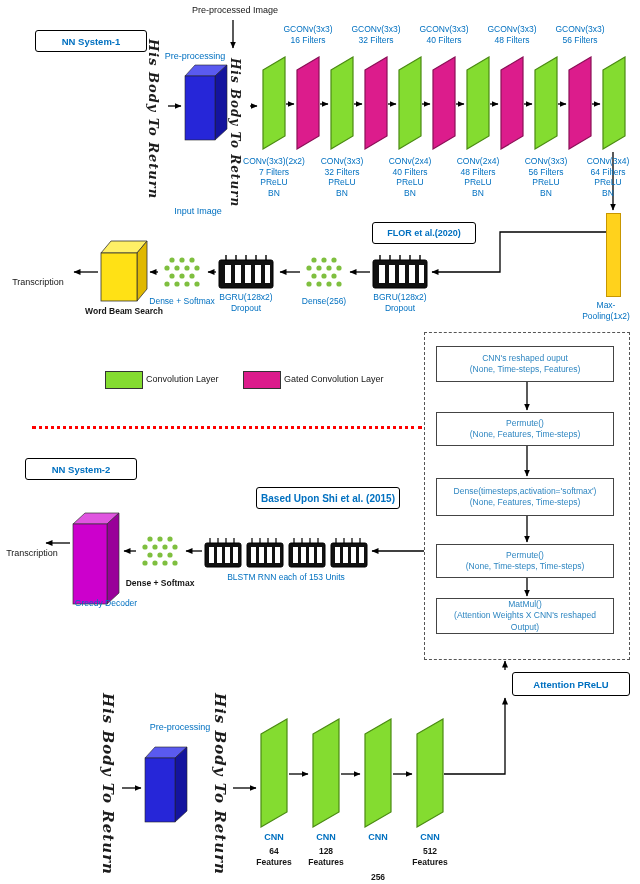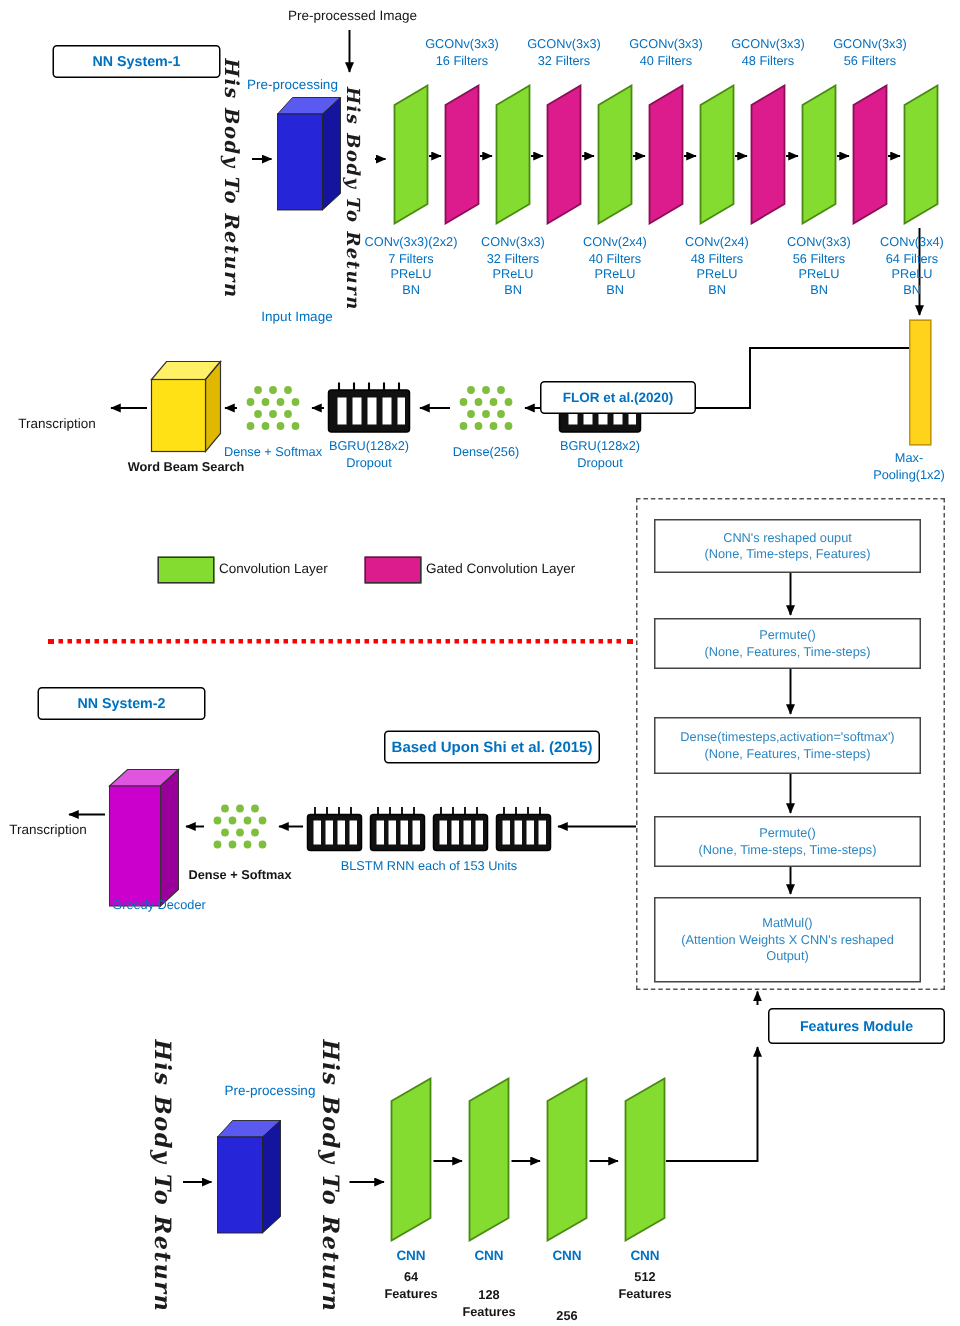--- a/index.html
+++ b/index.html
@@ -167,21 +167,21 @@
 BN</div>
   <div class="lbl f85" style="left:578px;top:156px;width:60px;">CONv(3x4)
 64 Filters
 PReLU
 BN</div>
 
   <div class="maxpool" style="left:606px;top:213px;"></div>
   <div class="lbl f85" style="left:574px;top:300px;width:64px;">Max-
 Pooling(1x2)</div>
 
-  <div class="box-label" style="left:360px;top:222px;width:102px;height:20px;font-size:9px;margin-top:32px;">FLOR et al.(2020)</div>
+  <div class="box-label" style="left:372px;top:222px;width:102px;height:20px;font-size:9px;">FLOR et al.(2020)</div>
 
   <svg class="abs" style="left:372px;top:254px;z-index:2;" width="56" height="36" viewBox="0 0 56 36">
     <g stroke="#000" stroke-width="1.4">
         <line x1="8" y1="1" x2="8" y2="6"></line>
         <line x1="18" y1="1" x2="18" y2="6"></line>
         <line x1="28" y1="1" x2="28" y2="6"></line>
         <line x1="38" y1="1" x2="38" y2="6"></line>
         <line x1="48" y1="1" x2="48" y2="6"></line>
       </g>
     <rect x="1" y="6" width="54" height="28" rx="2" fill="#111" stroke="#000"></rect>
@@ -370,25 +370,25 @@
   <div class="att-panel" style="left:424px;top:332px;width:204px;height:326px;"></div>
 
   <div class="att-box" style="top:346px;height:36px;">CNN's reshaped ouput
 (None, Time-steps, Features)</div>
   <div class="att-box" style="top:412px;height:34px;">Permute()
 (None, Features, Time-steps)</div>
   <div class="att-box" style="top:478px;height:38px;">Dense(timesteps,activation='softmax')
 (None, Features, Time-steps)</div>
   <div class="att-box" style="top:544px;height:34px;">Permute()
 (None, Time-steps, Time-steps)</div>
-  <div class="att-box" style="top:598px;height:57px;">MatMul()
+  <div class="att-box" style="top:598px;height:36px;">MatMul()
 (Attention Weights X CNN's reshaped
 Output)</div>
 
-  <div class="box-label" style="left:512px;top:672px;width:116px;height:22px;">Features Module</div>
+  <div class="box-label" style="left:512px;top:672px;width:116px;height:22px;">Attention PReLU</div>
 
   <div class="hw" style="left:99px;top:690px;height:188px;font-size:15px;">His Body To Return</div>
 
   <div class="lbl f9" style="left:140px;top:722px;width:80px;">Pre-processing</div>
 
   <svg class="abs" style="left:144px;top:746px;z-index:2;" width="44" height="78" viewBox="0 0 44 78">
     <polygon points="1,12 11,1 43,1 31,12" fill="#5A5AF0" stroke="#222" stroke-width="0.6"></polygon>
     <polygon points="31,12 43,1 43,65 31,76" fill="#14149E" stroke="#222" stroke-width="0.6"></polygon>
     <rect x="1" y="12" width="30" height="64" fill="#2626D8" stroke="#222" stroke-width="0.6"></rect>
   </svg>
@@ -408,20 +408,20 @@
       <polygon points="1,16 27,1 27,94 1,109"></polygon>
     </svg>
 
   <div class="lbl bold f9" style="left:254px;top:832px;width:40px;">CNN</div>
   <div class="lbl bold f9" style="left:306px;top:832px;width:40px;">CNN</div>
   <div class="lbl bold f9" style="left:358px;top:832px;width:40px;">CNN</div>
   <div class="lbl bold f9" style="left:410px;top:832px;width:40px;">CNN</div>
 
   <div class="lbl black bold f85" style="left:252px;top:846px;width:44px;">64
 Features</div>
-  <div class="lbl black bold f85" style="left:304px;top:846px;width:44px;margin-top:12px;">128
+  <div class="lbl black bold f85" style="left:304px;top:846px;width:44px;">128
 Features</div>
   <div class="lbl black bold f85" style="left:356px;top:872px;width:44px;">256
 Features</div>
   <div class="lbl black bold f85" style="left:408px;top:846px;width:44px;">512
 Features</div>
 
 </div>
 
 </body></html>

